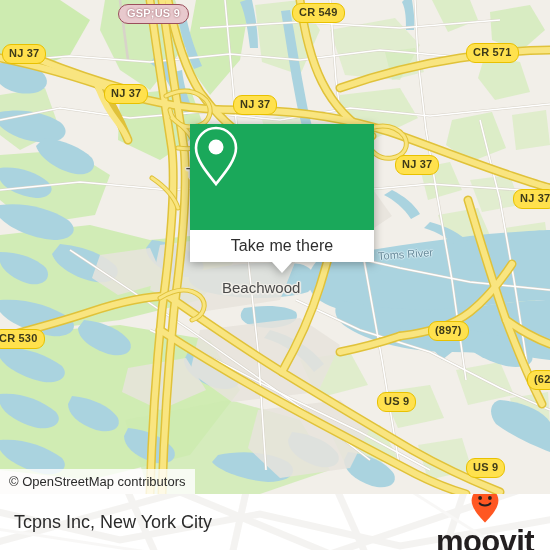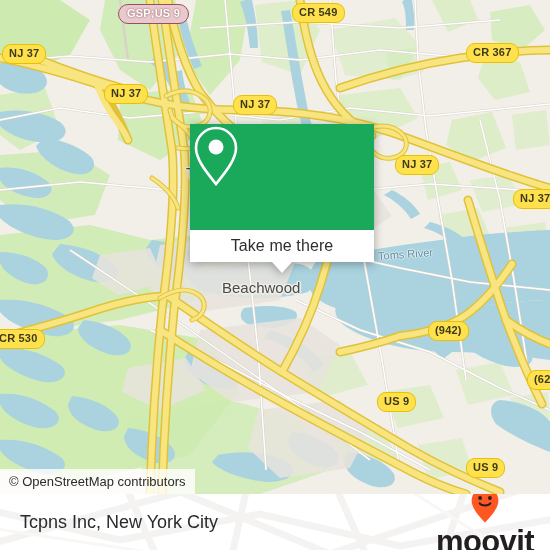--- a/index.html
+++ b/index.html
@@ -100,21 +100,21 @@
     border-top:11px solid #ffffff;
   }
 
   
   .bottombar{
     position:absolute;left:0;top:494px;width:550px;height:56px;
     background:#ffffff;overflow:hidden;
   }
   .bottombar .watermark{position:absolute;left:0;top:-10px;opacity:.55;}
   .bottombar .title{
-    position:absolute;left:20px;top:50%;transform:translateY(-50%);
+    position:absolute;left:14px;top:50%;transform:translateY(-50%);
     font-size:18px;color:#2b2b2b;white-space:nowrap;
   }
   .brand{
     position:absolute;right:16px;top:50%;transform:translateY(-50%);
     display:flex;align-items:center;gap:3px;flex-direction:column;
   }
   .brand .word{
     font-size:31px;font-weight:bold;color:#231f20;letter-spacing:-.6px;
     line-height:1;
   }
@@ -330,27 +330,27 @@
           <path d="M370,128 C384,124 396,126 404,136 C410,146 404,156 392,158 C380,160 370,152 368,142"></path>
           <path d="M152,178 C164,186 174,196 178,208"></path>
         </g>
 
       </g>
     </svg>
 
     <div class="shield motorway" style="left:118px;top:4px;">GSP;US 9</div>
     <div class="shield" style="left:292px;top:3px;">CR 549</div>
     <div class="shield" style="left:2px;top:44px;">NJ 37</div>
-    <div class="shield" style="left:466px;top:43px;">CR 367</div>
+    <div class="shield" style="left:466px;top:43px;">CR 571</div>
     <div class="shield" style="left:104px;top:84px;">NJ 37</div>
     <div class="shield" style="left:233px;top:95px;">NJ 37</div>
     <div class="shield" style="left:395px;top:155px;">NJ 37</div>
     <div class="shield" style="left:513px;top:189px;">NJ 37</div>
     <div class="shield" style="left:-8px;top:329px;">CR 530</div>
-    <div class="shield" style="left:428px;top:321px;">(942)</div>
+    <div class="shield" style="left:428px;top:321px;">(897)</div>
     <div class="shield" style="left:527px;top:370px;">(62</div>
     <div class="shield" style="left:377px;top:392px;">US 9</div>
     <div class="shield" style="left:466px;top:458px;">US 9</div>
 
     <div class="place" style="left:186px;top:164px;">T</div>
     <div class="place" style="left:222px;top:279px;text-align:center;">Beachwood</div>
 
     <div class="waterlabel" style="left:378px;top:248px;">Toms River</div>
 
     <div class="popup">

